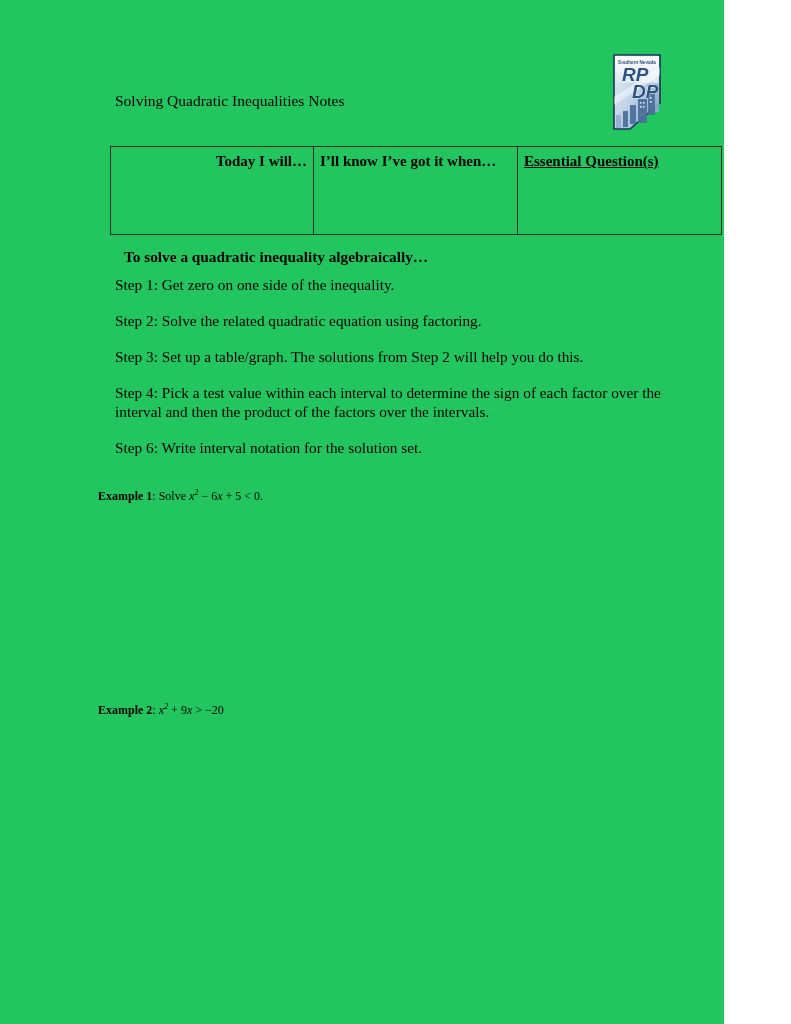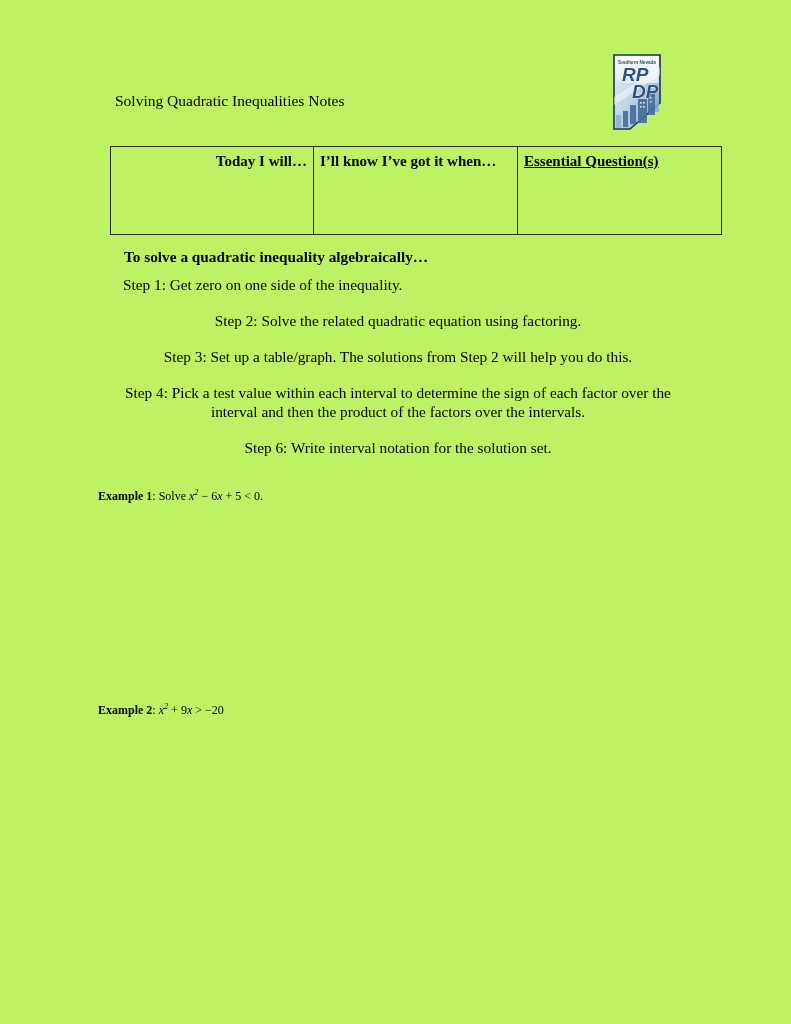--- a/index.html
+++ b/index.html
@@ -12,23 +12,23 @@
     height: 1024px;
     position: relative;
     font-family: "Liberation Serif", "DejaVu Serif", serif;
     color: #000000;
     overflow: hidden;
   }
 
   .page {
     position: absolute;
     left: 0; top: 0;
-    width: 791px;
+    width: 724px;
     height: 1024px;
-    background: #bef264;
+    background: #22c55e;
   }
 
   
   .logo-wrap {
     position: absolute;
     left: 610px;
     top: 53px;
     width: 58px;
     height: 80px;
   }
@@ -73,25 +73,24 @@
     top: 238px;
     width: 566px;
     font-size: 15.3px;
     line-height: 19px;
   }
   .lead-bold {
     font-weight: bold;
     margin: 9px;
   }
   .step {
-    margin: 8px;
+    margin: 0;
   }
   .step.gap {
     margin-top: 17px;
-    text-align: center;
   }
 
   
   .example {
     position: absolute;
     left: 98px;
     font-size: 12px;
     line-height: 19px;
     white-space: nowrap;
   }

